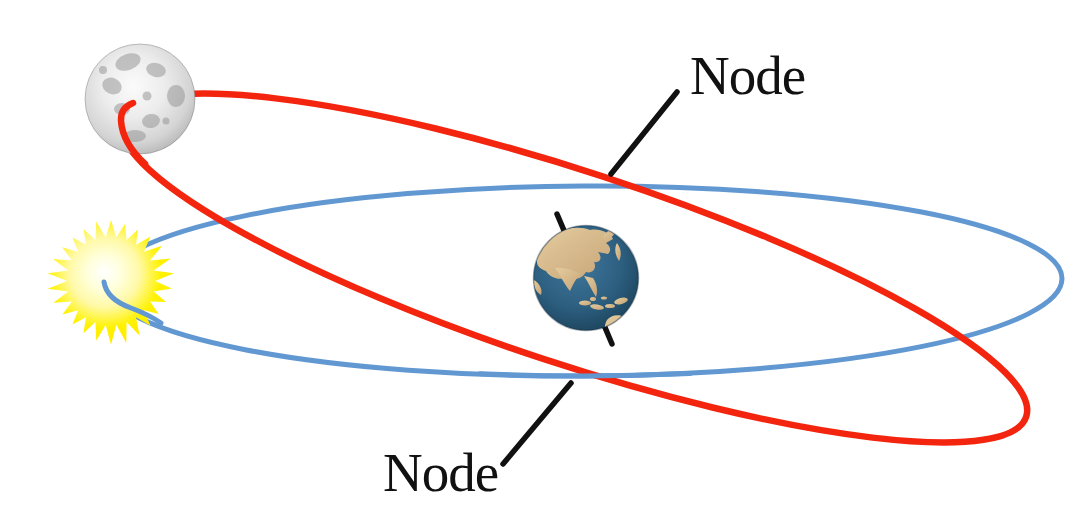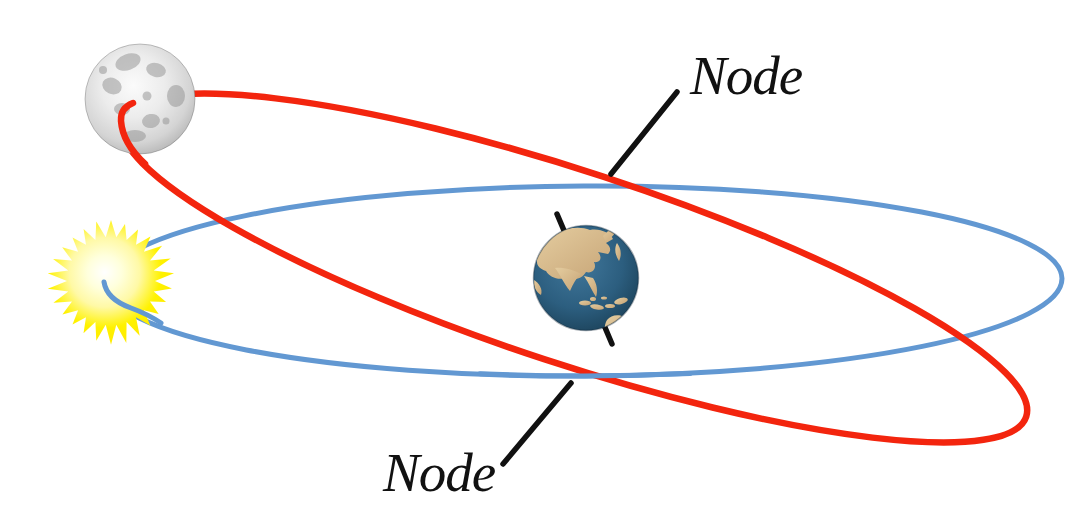--- a/index.html
+++ b/index.html
@@ -7,21 +7,20 @@
     padding: 0;
     background: #ffffff;
   }
   .stage {
     position: relative;
     width: 1074px;
     height: 528px;
     background: #ffffff;
     overflow: hidden;
     font-family: "Liberation Serif", "DejaVu Serif", serif;
-    font-style: italic;
   }
   svg { display: block; }
   .node-label {
     font-family: "Liberation Serif", "DejaVu Serif", serif;
     font-size: 55px;
     letter-spacing: -1px;
   }
 </style>
 </head>
 <body>

